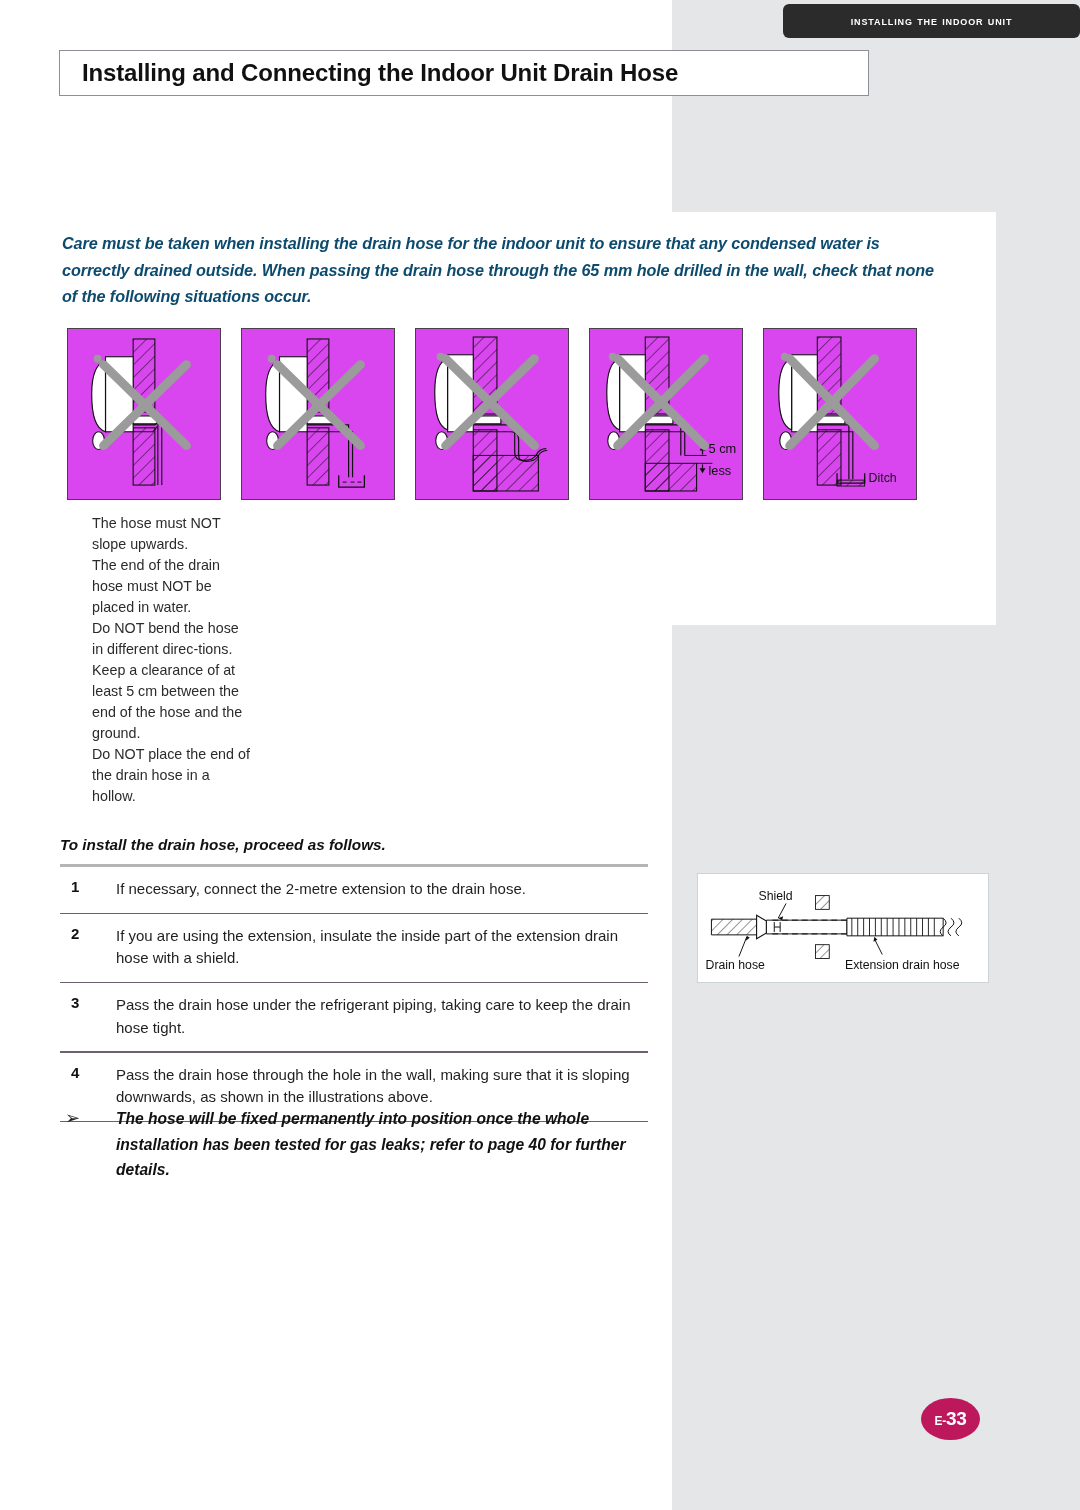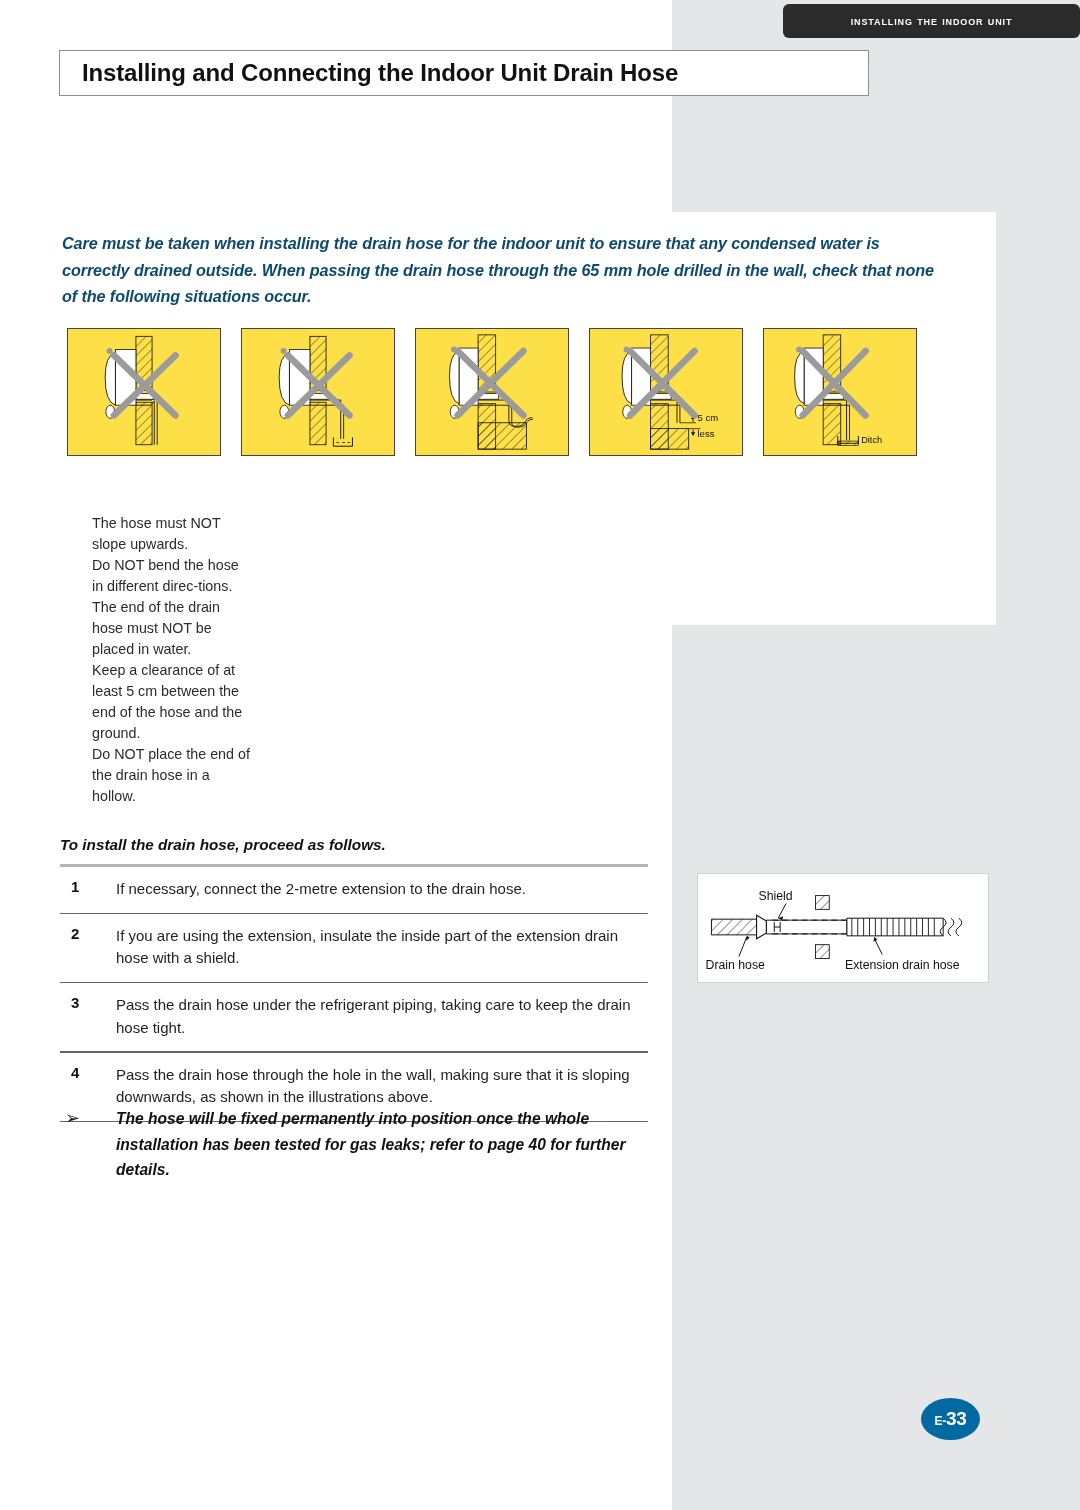--- a/index.html
+++ b/index.html
@@ -45,21 +45,21 @@
   
   #intro{
     position:absolute;left:62px;top:230px;width:875px;
     font-size:16.2px;font-weight:bold;font-style:italic;
     line-height:26.5px;color:#0c4a6e;letter-spacing:-.1px;
   }
 
   
   #panels{position:absolute;left:67px;top:328px;display:flex;gap:20px;}
   .panel{
-    width:154px;height:128px;background:#fde047;
+    width:154px;height:172px;background:#d946ef;
     border:1.7px solid #4a3f4a;box-sizing:border-box;
     position:relative;
   }
   .panel svg{display:block;width:100%;height:100%;}
 
   
   #captions{position:absolute;left:92px;top:513px;display:flex;gap:0;flex-direction:column;}
   .caption{
     width:155px;margin-right:19px;
     font-size:14.3px;line-height:21px;color:#2b2b2b;
@@ -102,21 +102,21 @@
   
   #diagram-box{
     position:absolute;left:697px;top:873px;width:292px;height:110px;
     background:#ffffff;border:1.2px solid #cdd4d8;box-sizing:border-box;
   }
   #diagram-box svg{display:block;width:100%;height:100%;}
 
   
   #page-num{
     position:absolute;left:921px;top:1398px;width:59px;height:42px;
-    background:#0369a1;border-radius:50%;
+    background:#be185d;border-radius:50%;
     display:flex;align-items:center;justify-content:center;
   }
   #page-num .pn-txt{
     color:#ffffff;font-size:19px;font-weight:bold;letter-spacing:-.3px;
   }
   #page-num .pn-txt .pn-pre{font-size:12px;font-weight:bold;}
 </style>
 </head>
 <body>
 
@@ -267,22 +267,22 @@
       <g stroke="#9b9b9b" stroke-width="9" stroke-linecap="round">
         <line x1="26" y1="118" x2="112" y2="30"></line>
         <line x1="26" y1="30" x2="112" y2="118"></line>
       </g>
     </svg>
   </div>
 </div>
 
 <div id="captions">
   <div class="caption">The hose must NOT slope upwards.</div>
+  <div class="caption">The end of the drain hose must NOT be placed in water.</div>
   <div class="caption">Do NOT bend the hose in different direc-tions.</div>
-  <div class="caption">The end of the drain hose must NOT be placed in water.</div>
   <div class="caption">Keep a clearance of at least 5 cm between the end of the hose and the ground.</div>
   <div class="caption">Do NOT place the end of the drain hose in a hollow.</div>
 </div>
 
 <div id="sub-head">To install the drain hose, proceed as follows.</div>
 
 <div id="steps">
   <div class="rule-top"></div>
 
   <div class="step">

